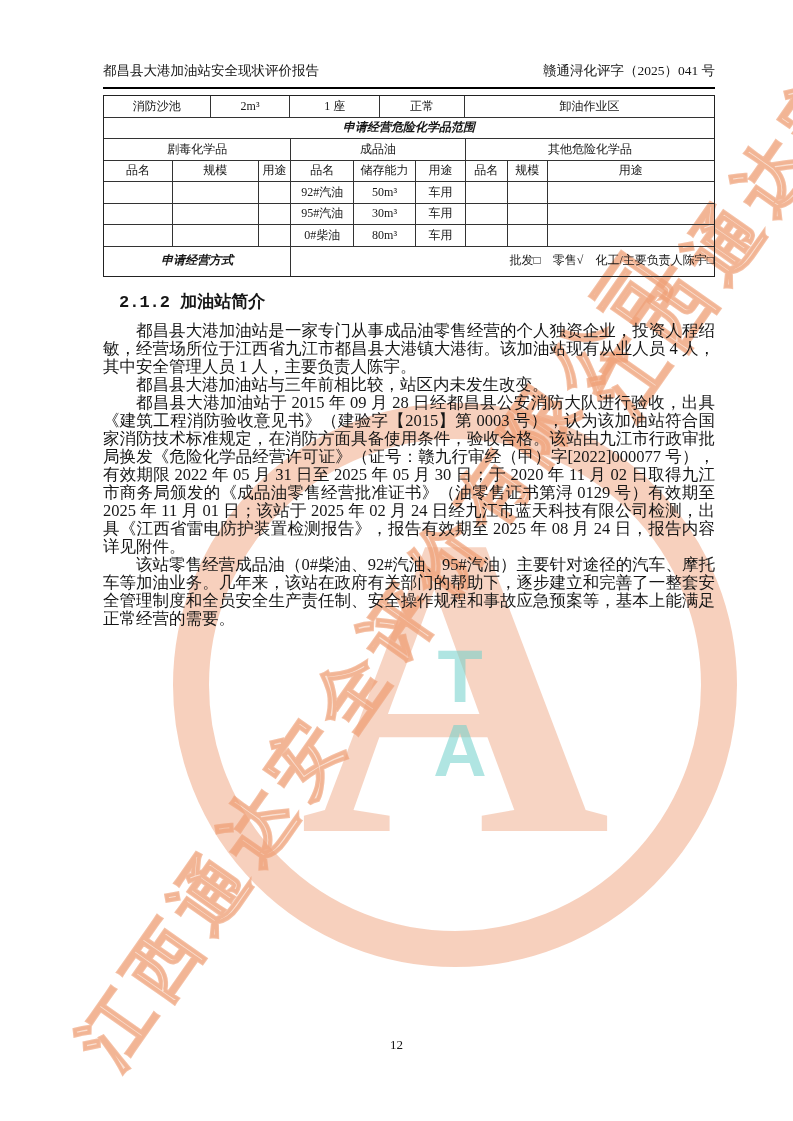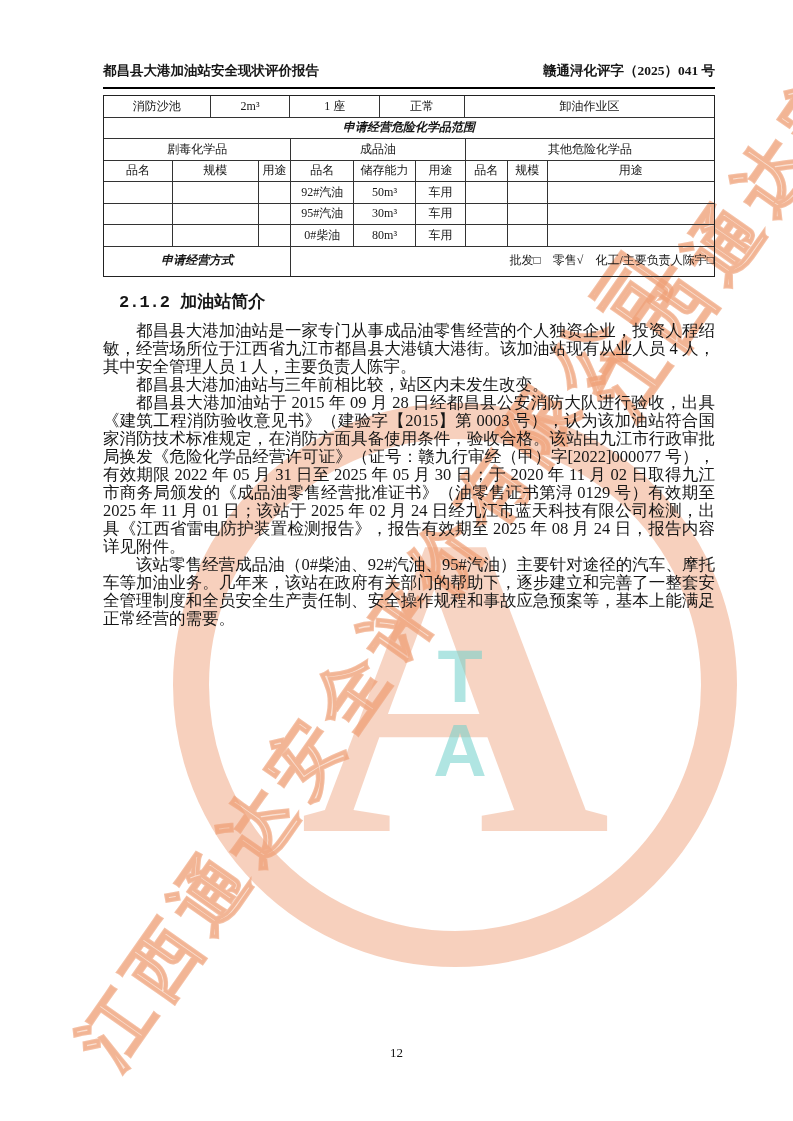--- a/index.html
+++ b/index.html
@@ -2,21 +2,21 @@
 <html><head>
 <meta charset="utf-8">
 <style>
   html,body{margin:0;padding:0;background:#e8e8e8;}
   .page{position:relative;width:793px;height:1121px;background:#ffffff;margin:0 auto;
         overflow:hidden;font-family:"Liberation Serif","DejaVu Serif",serif;color:#161616;}
   .content{position:absolute;left:103px;top:0;width:612px;z-index:2;}
 
   
   .doc-header{display:flex;justify-content:space-between;align-items:flex-end;
-              margin-top:62px;font-size:13.5px;font-weight:bold;}
+              margin-top:62px;font-size:13.5px;font-weight:normal;}
   .header-rule{border-bottom:2px solid #000;margin-top:7px;}
 
   
   .htable{border:1.5px solid #222;margin-top:6px;}
   .trow{display:flex;border-bottom:1px solid #333;box-sizing:border-box;}
   .trow:last-child{border-bottom:none;}
   .tcell{box-sizing:border-box;border-right:1px solid #333;display:flex;align-items:center;
          justify-content:center;font-size:12px;line-height:1.1;text-align:center;overflow:hidden;}
   .tcell:last-child{border-right:none;}
   .h22{height:21.5px;}
@@ -31,21 +31,21 @@
   .mode-cell{gap:12px;justify-content:flex-end;}
 
   
   .section-heading{font-family:Liberation Mono, monospace;
                    font-size:17px;font-weight:bold;margin:13px 0 0 16px;}
   .body-text{margin-top:9px;}
   .body-text p{margin:0;font-size:16.5px;line-height:18px;text-align:justify;
                text-indent:2em;}
 
   
-  .page-number{position:absolute;left:0;right:0;bottom:60px;text-align:center;
+  .page-number{position:absolute;left:0;right:0;bottom:68px;text-align:center;
                font-size:13px;z-index:2;}
 
   
   .watermark{position:absolute;inset:0;z-index:1;pointer-events:none;}
   .wm-text{position:absolute;font-family:"Liberation Serif","DejaVu Serif",serif;
            font-size:72px;font-weight:bold;letter-spacing:10px;white-space:nowrap;
            color:rgba(242,174,138,0.38);-webkit-text-stroke:2px rgba(238,158,116,0.65);
            transform:rotate(-55deg);transform-origin:left center;}
   .wm1{left:96px;top:1010px;}
   .wm2{left:610px;top:360px;}

